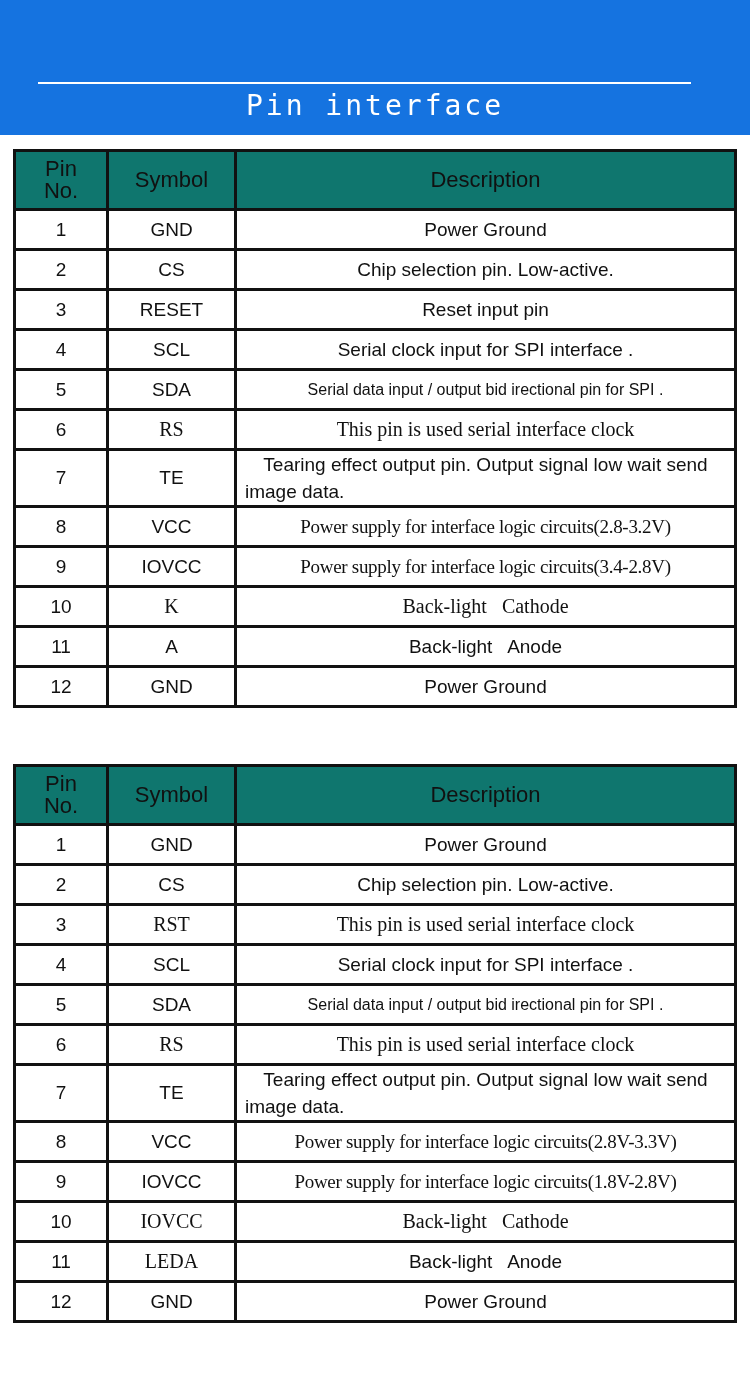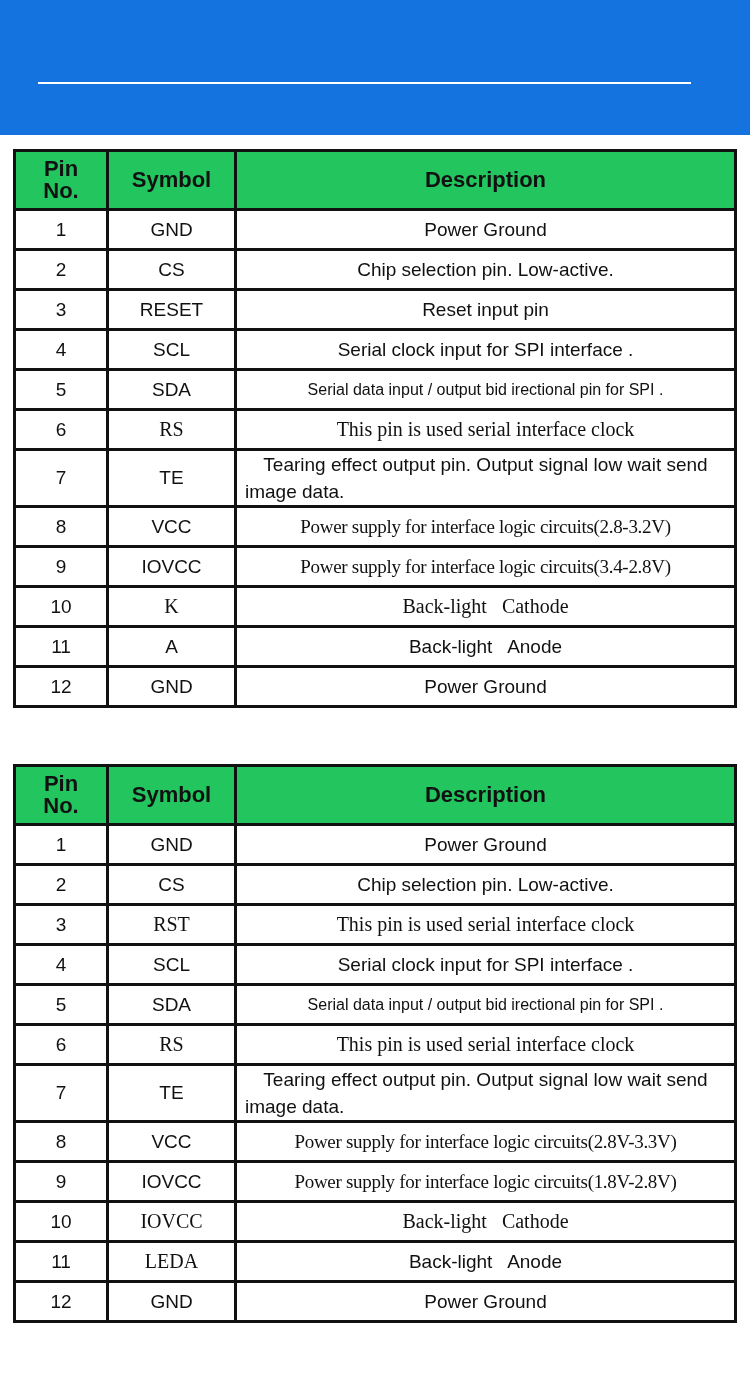--- a/index.html
+++ b/index.html
@@ -4,36 +4,37 @@
 <style>
   html, body { margin: 0; padding: 0; }
   body { width: 750px; height: 1387px; background: #ffffff; position: relative; overflow: hidden; font-family: "Liberation Sans", sans-serif; color: #111; }
   .banner { position: absolute; left: 0; top: 0; width: 750px; height: 135px; background: #1573e0; }
   .banner-title { position: absolute; left: 0; width: 750px; top: 8px; text-align: center; color: #fff; font-family: "DejaVu Sans", sans-serif; font-size: 54px; line-height: 66px; letter-spacing: 4px; }
   .banner-rule { position: absolute; left: 38px; width: 653px; top: 82px; height: 2px; background: #fff; }
   .banner-sub { position: absolute; left: 0; width: 750px; top: 88px; text-align: center; color: #fff; font-family: "DejaVu Sans Mono", monospace; font-size: 28px; line-height: 36px; letter-spacing: 3px; }
 
   table.pins { position: absolute; left: 13px; width: 724px; border-collapse: collapse; table-layout: fixed; }
   table.pins td, table.pins th { border: 3px solid #111; padding: 0; text-align: center; vertical-align: middle; }
-  table.pins th { background: #22c55e; font-weight: bold; font-size: 22px; line-height: 22px; height: 56px; }
+  table.pins th { background: #0f766e; font-weight: normal; font-size: 22px; line-height: 22px; height: 56px; }
   table.pins td { font-size: 19px; height: 37px; }
   table.pins td.desc { text-align: center; padding-left: 8px; padding-right: 8px; }
   table.pins tr.tall td { height: 52px; }
   td.desc.just { text-align: justify; text-align-last: left; line-height: 27px; }
   .serif { font-family: "Liberation Serif", serif; font-size: 20px !important; }
   .small { font-size: 16px !important; }
   .cond { letter-spacing: -0.3px; font-family: Liberation Serif, serif; }
   #t1 { top: 149px; }
   #t2 { top: 764px; }
 </style>
 </head>
 <body>
 
 <div class="banner">
   <div class="banner-rule"></div>
+  <div class="banner-sub">Pin interface</div>
 </div>
 
 <table class="pins" id="t1">
   <colgroup>
       <col style="width:93px">
       <col style="width:128px">
       <col>
     </colgroup>
   <thead>
     <tr>

